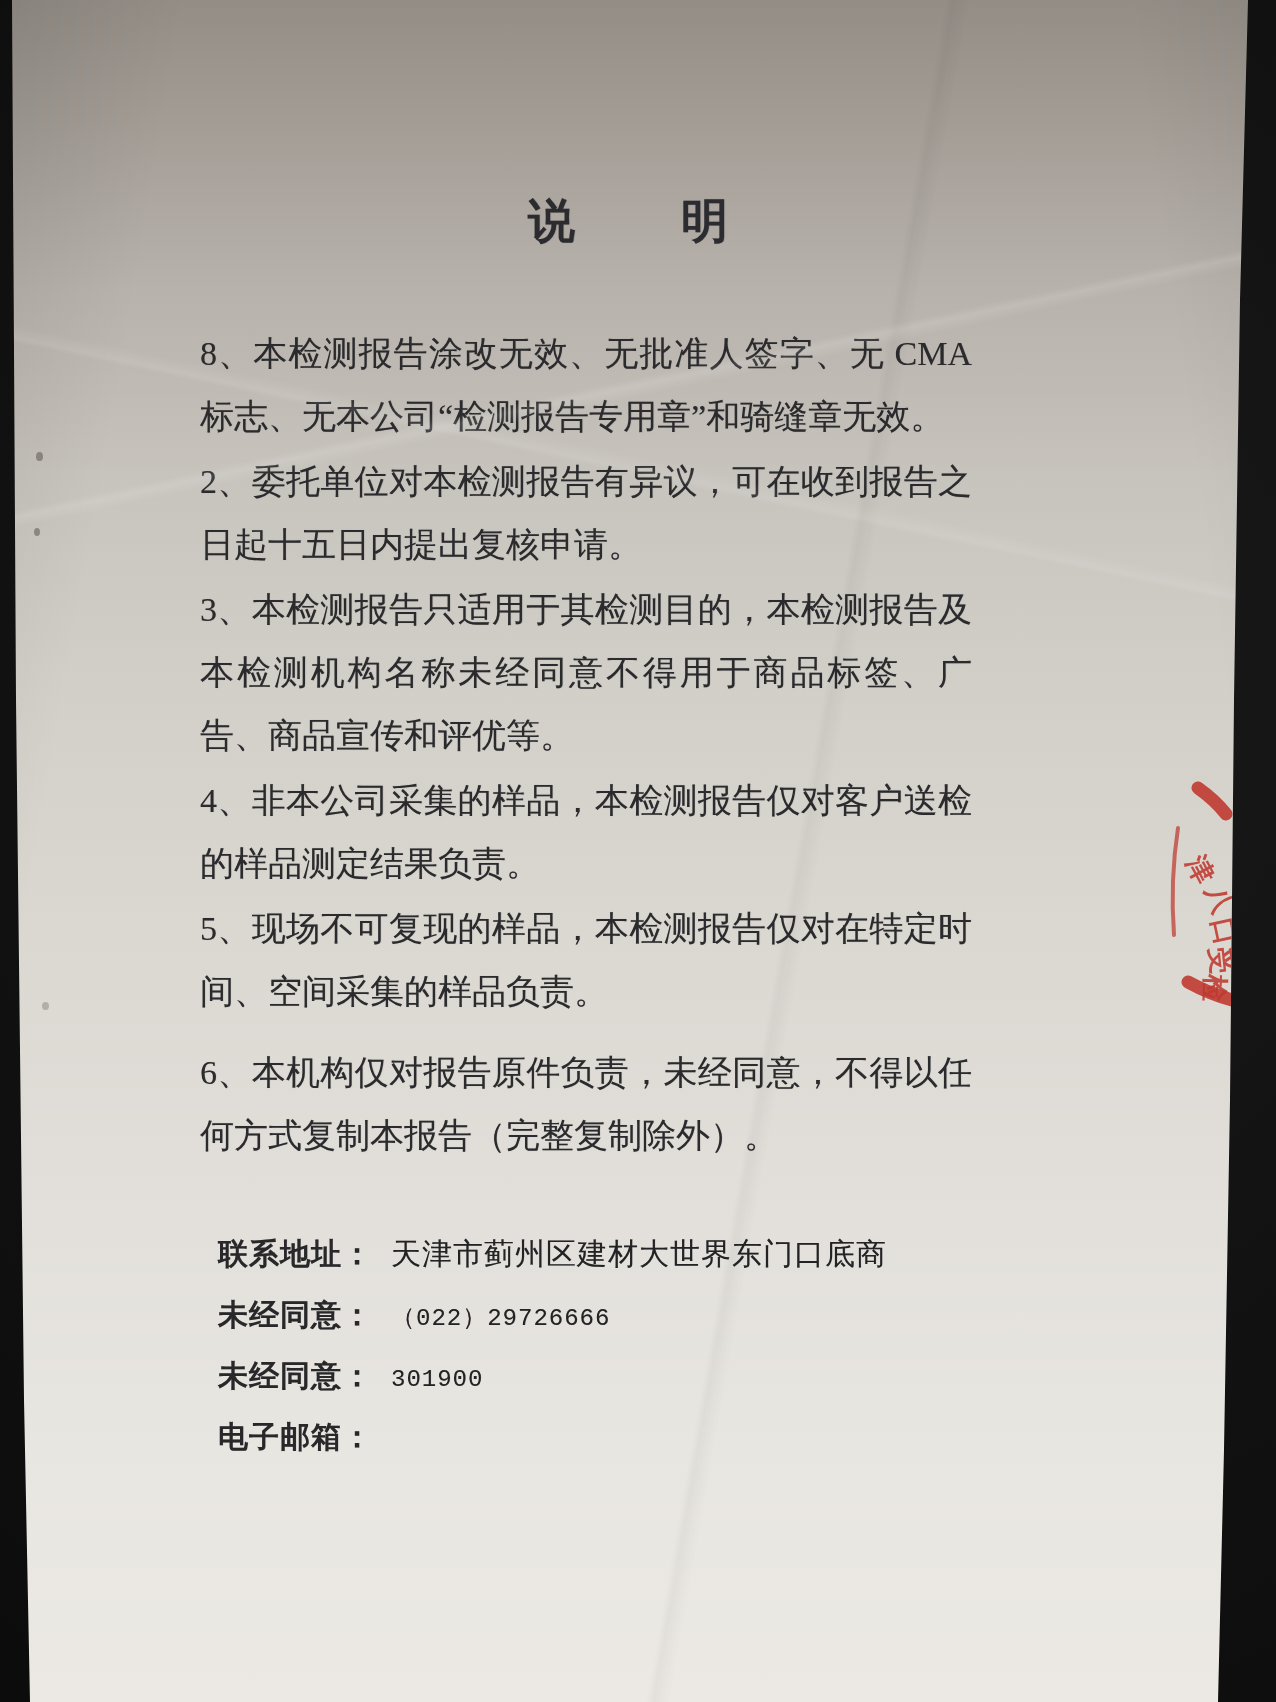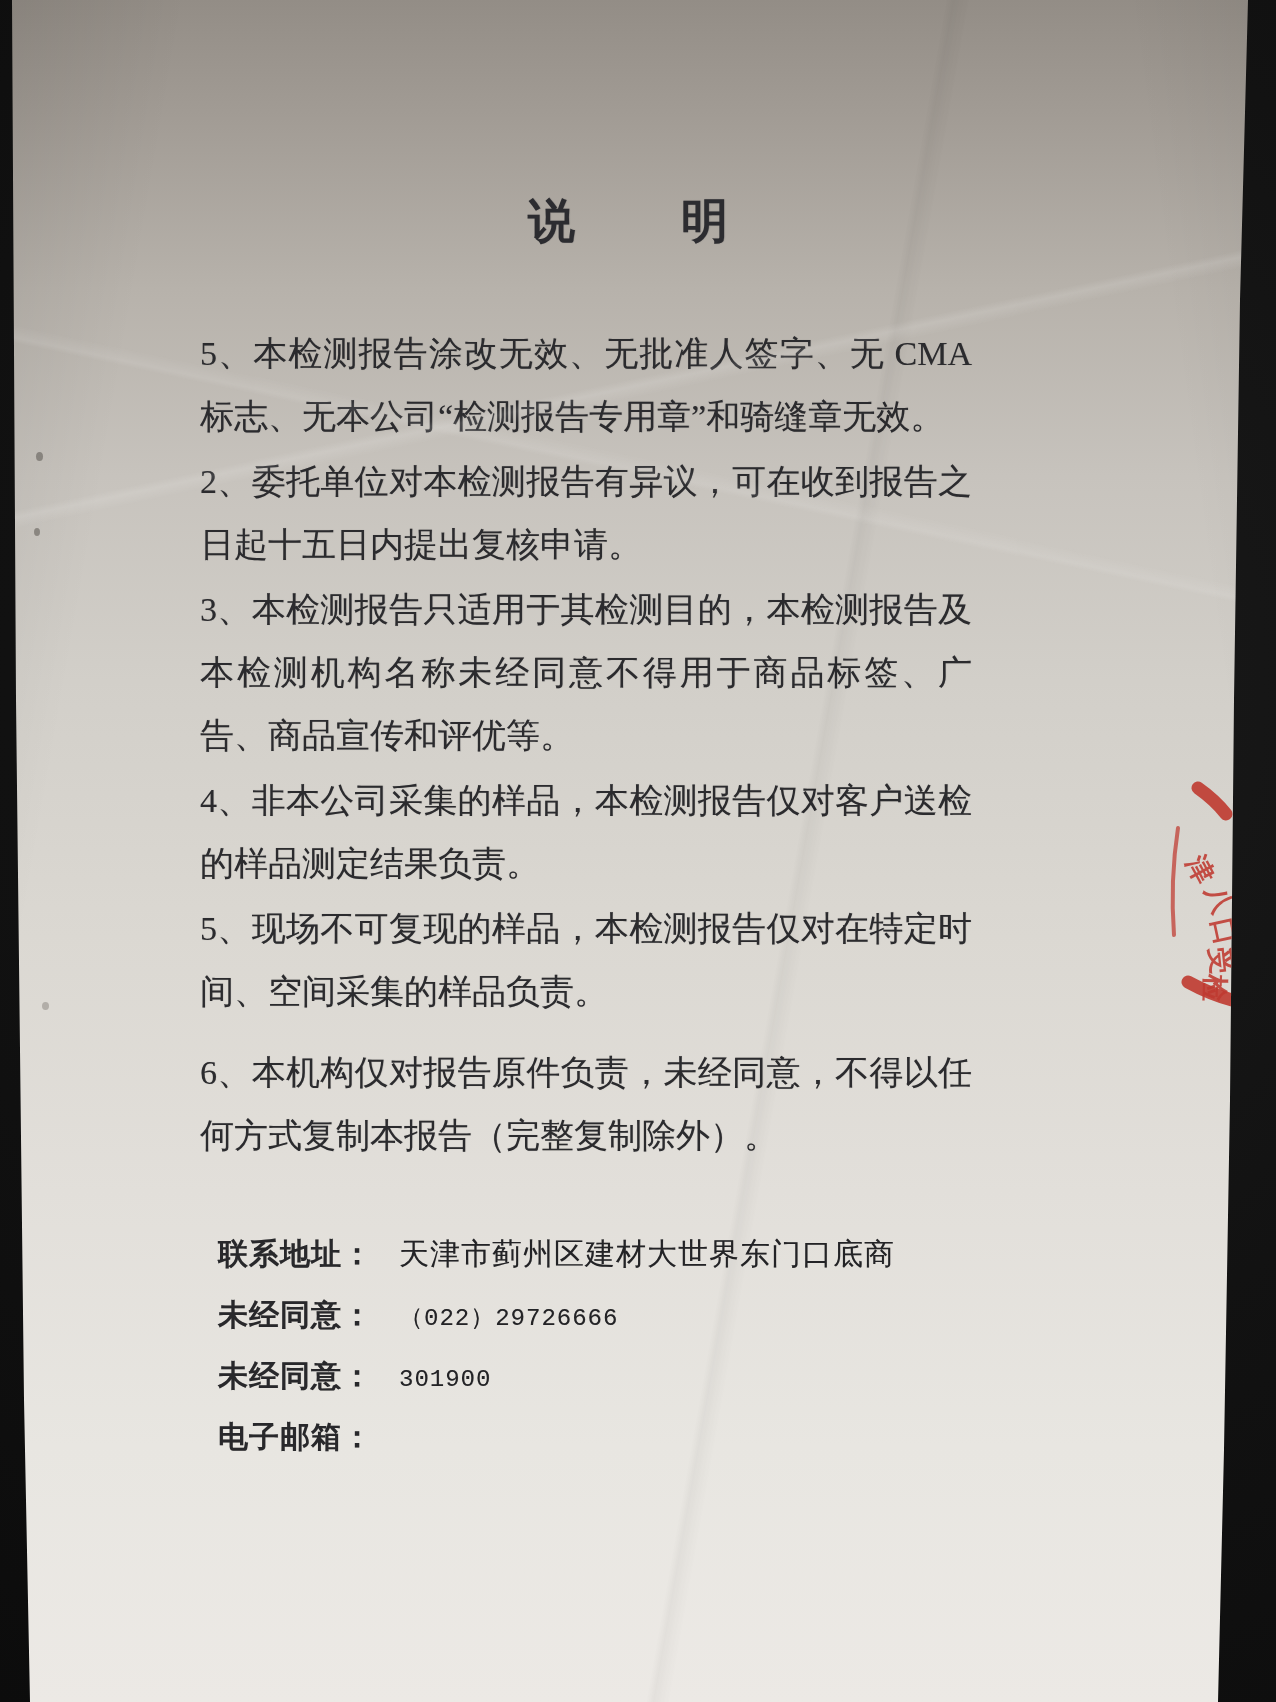--- a/index.html
+++ b/index.html
@@ -42,40 +42,40 @@
   .notes p{margin:0 0 2px 0;}
   .notes p.extra-gap{margin-top:18px;}
   .contact{
     position:absolute;left:218px;top:1234px;width:780px;
     color:#232326;font-size:30px;
     text-shadow:.3px .3px .6px rgba(35,35,38,.3);
   }
   .contact .row{display:flex;align-items:baseline;height:61px;}
   .contact .label{
     font-family:"Liberation Sans","DejaVu Sans",sans-serif;
-    font-weight:700;letter-spacing:1px;margin-right:26px;color:#28282b;
+    font-weight:700;letter-spacing:1px;margin-right:18px;color:#28282b;
   }
   .contact .value{font-weight:400;letter-spacing:1px;}
   .contact .mono{font-family:"Liberation Mono","DejaVu Sans Mono",monospace;font-size:24px;letter-spacing:1px;}
   .stamp{position:absolute;left:1140px;top:770px;width:120px;height:270px;overflow:visible;}
   .stamp text{
     font-family:"Liberation Serif","DejaVu Serif",serif;
     font-size:27px;font-weight:700;fill:#bf3a30;opacity:.88;
   }
 </style>
 </head>
 <body>
 
 <div class="photo">
   <div class="paper">
 
     <h1 class="title">说　　明</h1>
 
     <div class="notes">
-      <p>5、本检测报告涂改无效、无批准人签字、无 CMA 标志、无本公司“检测报告专用章”和骑缝章无效。</p>
+      <p>8、本检测报告涂改无效、无批准人签字、无 CMA 标志、无本公司“检测报告专用章”和骑缝章无效。</p>
       <p>2、委托单位对本检测报告有异议，可在收到报告之日起十五日内提出复核申请。</p>
       <p>3、本检测报告只适用于其检测目的，本检测报告及本检测机构名称未经同意不得用于商品标签、广告、商品宣传和评优等。</p>
       <p>4、非本公司采集的样品，本检测报告仅对客户送检的样品测定结果负责。</p>
       <p>5、现场不可复现的样品，本检测报告仅对在特定时间、空间采集的样品负责。</p>
       <p class="extra-gap">6、本机构仅对报告原件负责，未经同意，不得以任何方式复制本报告（完整复制除外）。</p>
     </div>
 
     <div class="contact">
       <div class="row">
         <span class="label">联系地址：</span>

